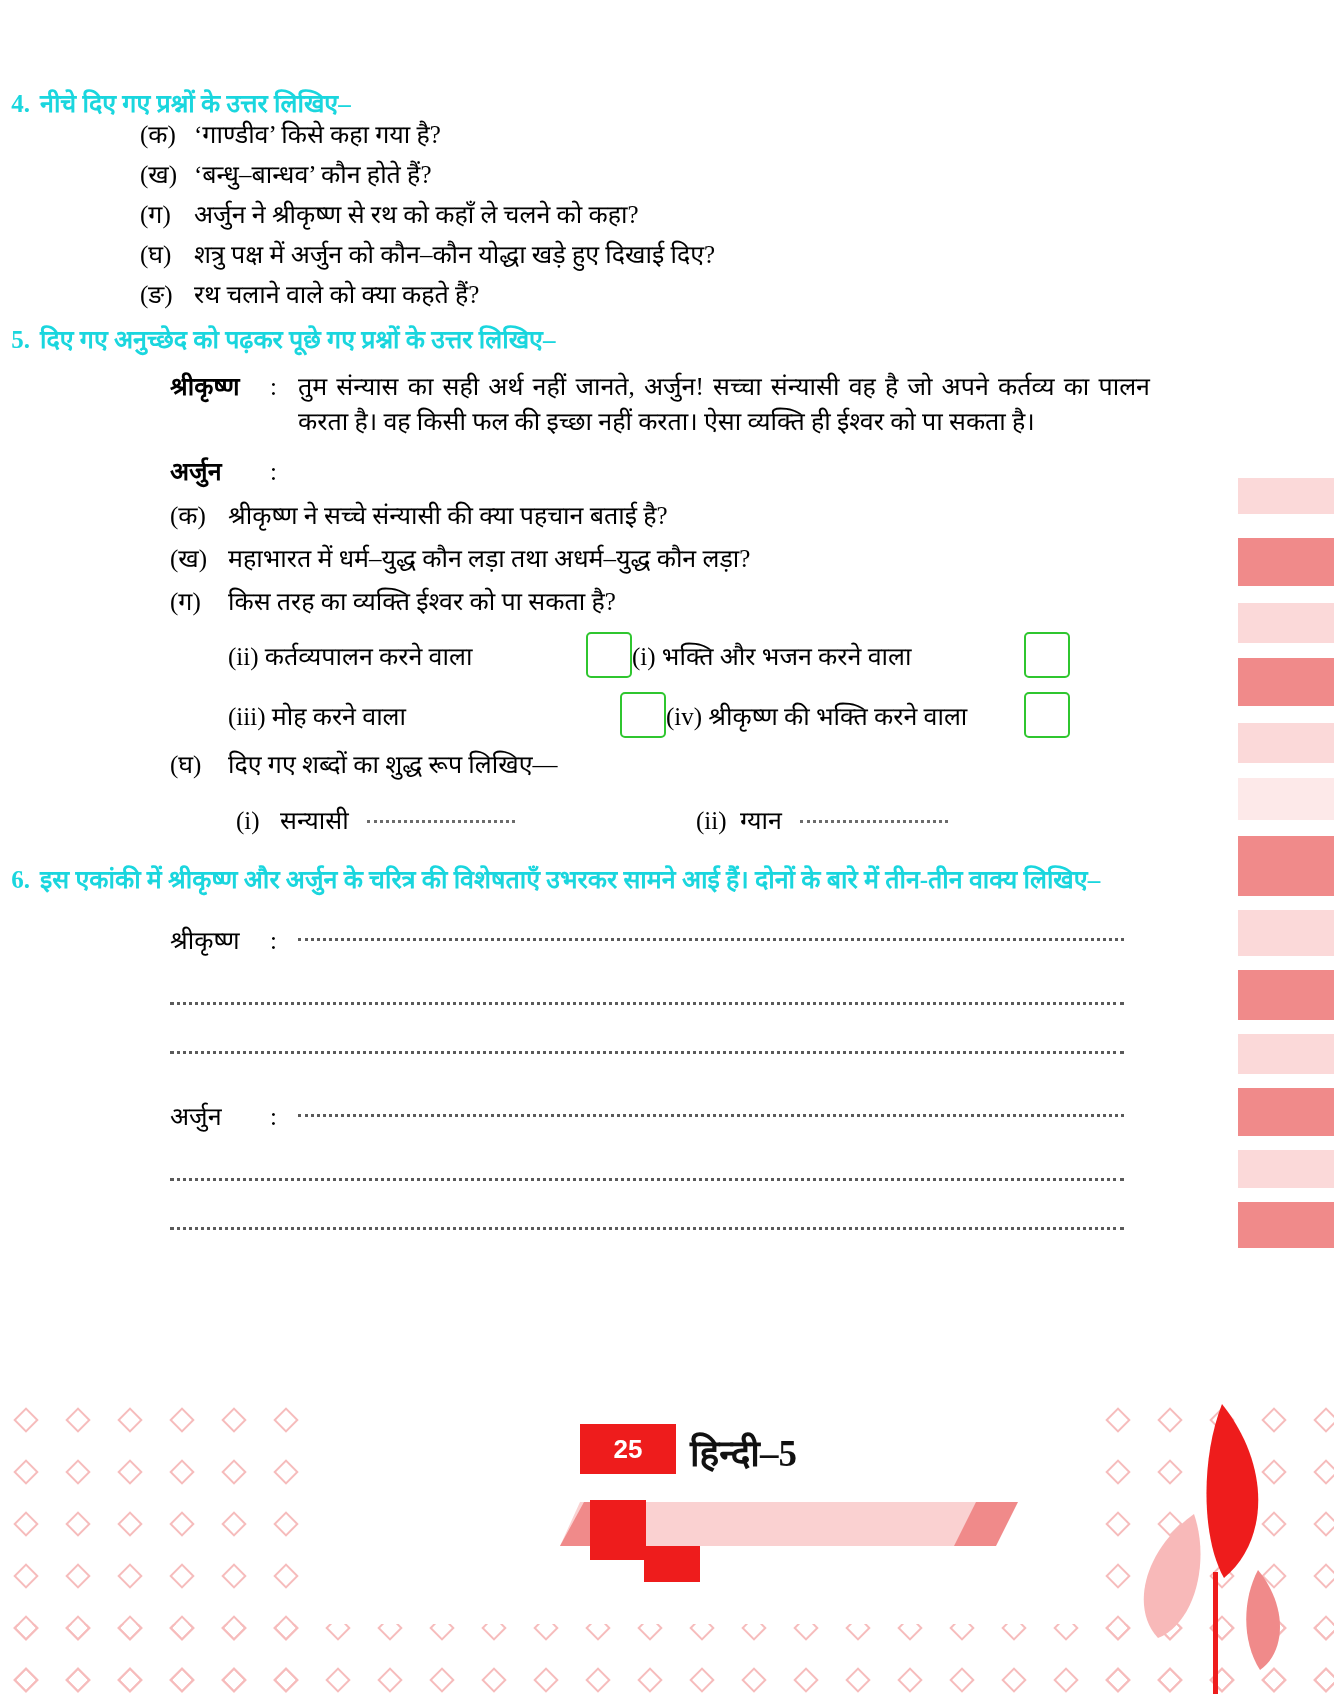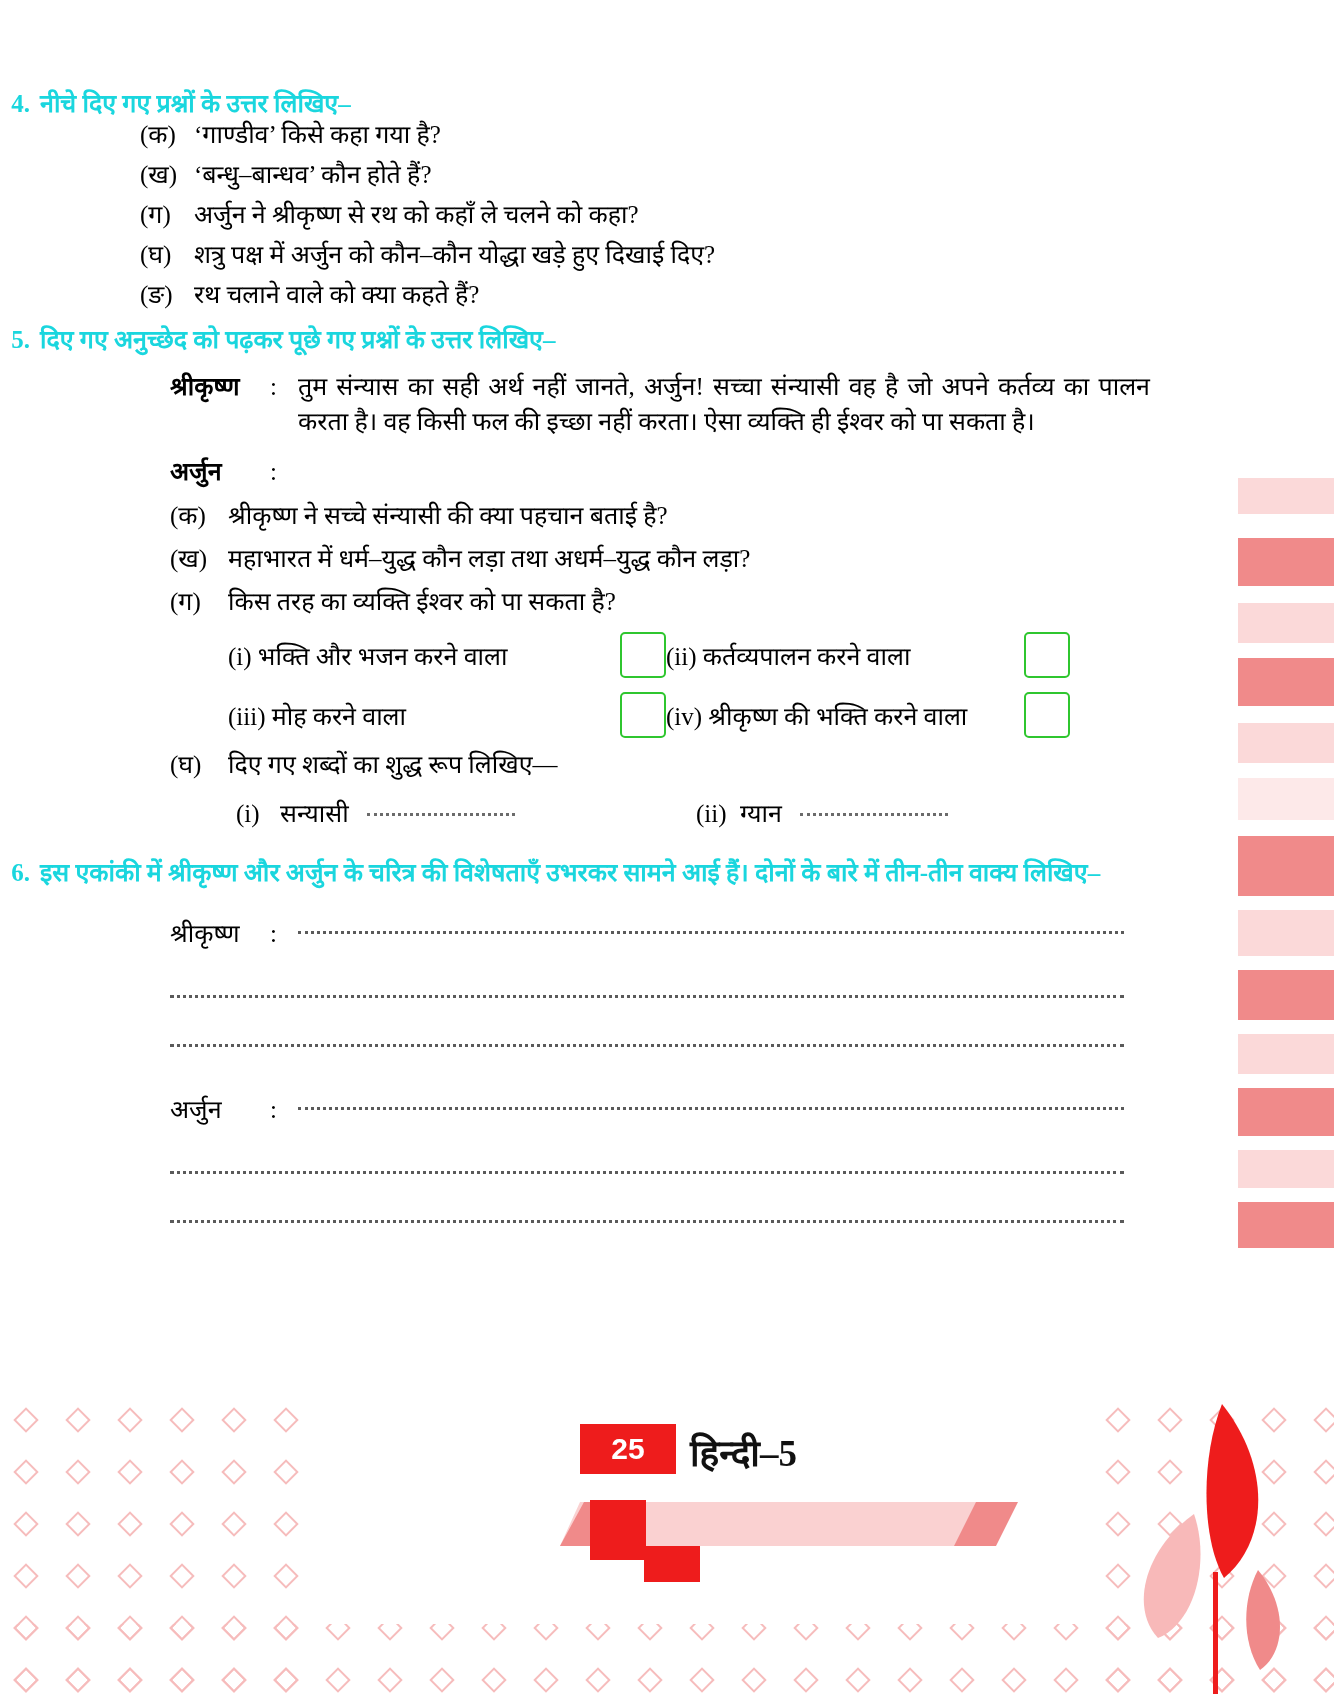--- a/index.html
+++ b/index.html
@@ -130,21 +130,21 @@
     background: #fff;
     flex: 0 0 auto;
     margin-left: auto;
   }
   .opt-cell.right .checkbox { margin-left: auto; }
 
   
   .blanks { padding-left: 236px; margin-top: 6px; display: flex; }
   .blank-item { display: flex; align-items: baseline; font-size: 25px; }
   .blank-item .bi-num { width: 44px; flex: 0 0 auto; }
-  .blank-item .bi-word { margin-right: 18px; white-space: nowrap; }
+  .blank-item .bi-word { margin-right: 18px; white-space: nowrap; margin-top: 7px; }
   .dots {
     display: inline-block;
     border-bottom: 3px dotted #6b6b6b;
     height: 10px;
     position: relative;
     top: -6px;
   }
   .dots.w-short { width: 148px; }
 
   
@@ -183,21 +183,21 @@
   .pg-badge {
     position: absolute;
     left: 580px;
     top: 8px;
     width: 96px;
     height: 50px;
     background: #ee1c1c;
     color: #fff;
     font-family: "Liberation Sans", sans-serif;
     font-weight: 700;
-    font-size: 30px;
+    font-size: 26px;
     display: flex;
     align-items: center;
     justify-content: center;
   }
   .pg-book {
     position: absolute;
     left: 690px;
     top: 10px;
     font-size: 37px;
     font-weight: 700;
@@ -304,26 +304,26 @@
         <span class="sub-text">महाभारत में धर्म–युद्ध कौन लड़ा तथा अधर्म–युद्ध कौन लड़ा?</span>
       </div>
       <div class="sub-item">
         <span class="sub-label">(ग)</span>
         <span class="sub-text">किस तरह का व्यक्ति ईश्वर को पा सकता है?</span>
       </div>
     </div>
 
     <div class="options">
       <div class="opt-row">
+        <div class="opt-cell right">
+          <span class="opt-label">(ii) कर्तव्यपालन करने वाला</span>
+          <span class="checkbox"></span>
+        </div>
         <div class="opt-cell left">
           <span class="opt-label">(i) भक्ति और भजन करने वाला</span>
-          <span class="checkbox"></span>
-        </div>
-        <div class="opt-cell right">
-          <span class="opt-label">(ii) कर्तव्यपालन करने वाला</span>
           <span class="checkbox"></span>
         </div>
       </div>
       <div class="opt-row">
         <div class="opt-cell left">
           <span class="opt-label">(iii) मोह करने वाला</span>
           <span class="checkbox"></span>
         </div>
         <div class="opt-cell right">
           <span class="opt-label">(iv) श्रीकृष्ण की भक्ति करने वाला</span>

